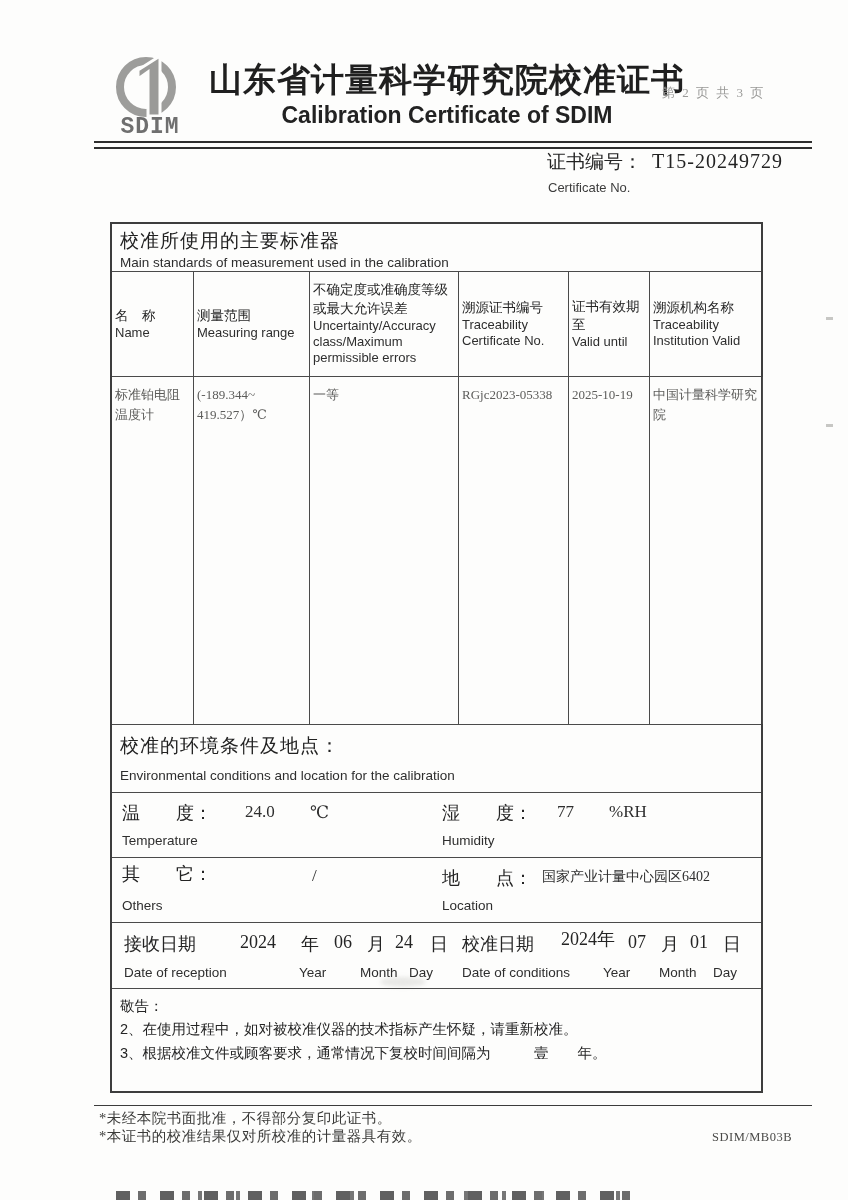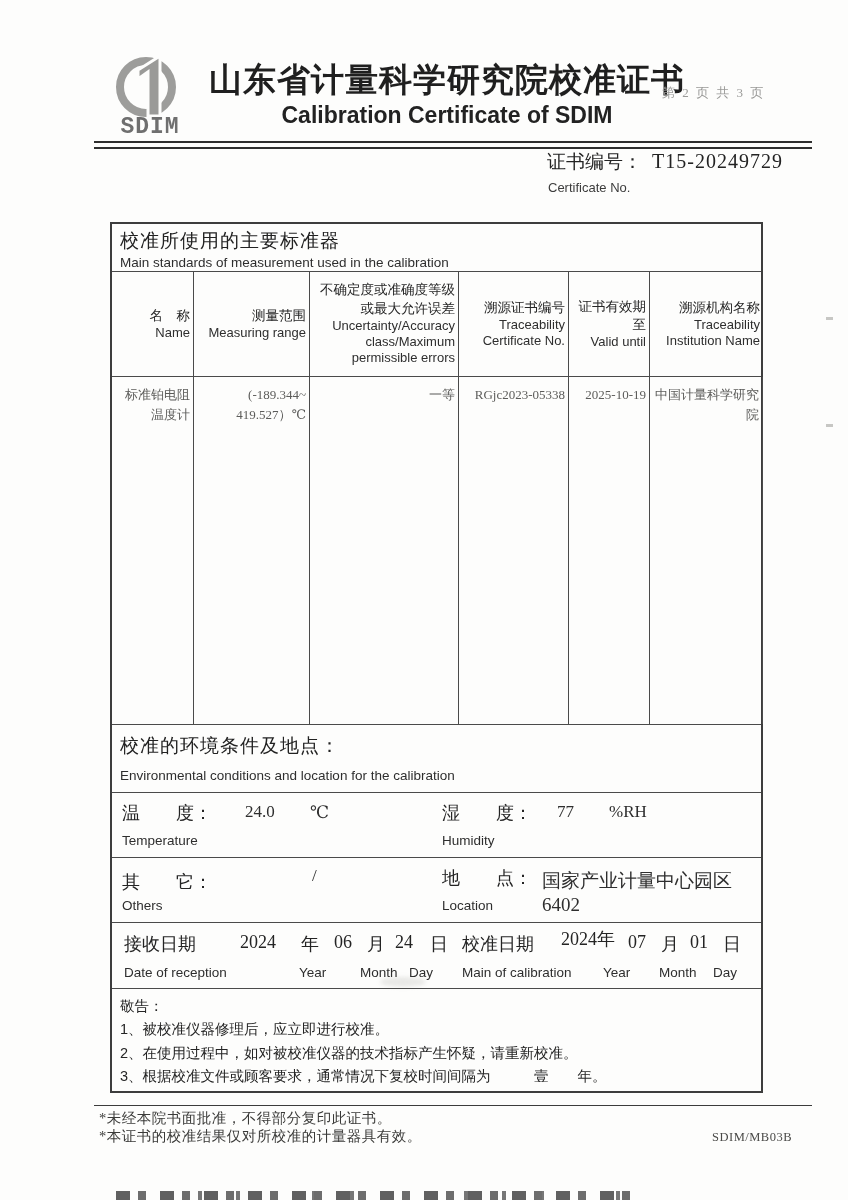--- a/index.html
+++ b/index.html
@@ -32,21 +32,21 @@
     border:2px solid #3d3d3d;box-sizing:border-box;}
   .sect{box-sizing:border-box;border-bottom:1.6px solid #4a4a4a;position:relative;}
   .sect:last-child{border-bottom:none;}
 
   .tbl-title{height:48px;padding:4px 8px 0 8px;}
   .tbl-title .zh{font-family:"Liberation Sans",sans-serif;font-size:19px;color:#222;letter-spacing:1px;}
   .tbl-title .en{font-family:"Liberation Sans",sans-serif;font-size:13.5px;color:#2e2e2e;margin-top:1px;}
 
   .grid{display:grid;grid-template-columns:82px 116px 149px 110px 81px 113px;}
   .cell{box-sizing:border-box;border-right:1.4px solid #4a4a4a;padding:4px 3px;
-    text-align:right;overflow:hidden;}
+    text-align:left;overflow:hidden;}
   .cell:last-child{border-right:none;}
   .hdr-row{height:105px;}
   .hdr-row .cell{display:flex;flex-direction:column;justify-content:center;}
   .hdr-zh{font-size:13.5px;color:#262626;line-height:1.35;}
   .hdr-en{font-family:"Liberation Sans",sans-serif;font-size:13px;color:#2e2e2e;line-height:1.25;}
   .data-row{height:348px;}
   .data-row .cell{padding-top:8px;font-size:13px;color:#5c5c5a;line-height:1.55;}
   .smudge{position:absolute;left:268px;top:600px;width:46px;height:10px;background:#cfcfcb;
     border-radius:50%;opacity:.45;filter:blur(2px);}
 
@@ -126,21 +126,21 @@
       <div class="cell">
         <div class="hdr-zh">溯源证书编号</div>
         <div class="hdr-en">Traceability Certificate No.</div>
       </div>
       <div class="cell">
         <div class="hdr-zh">证书有效期至</div>
         <div class="hdr-en">Valid until</div>
       </div>
       <div class="cell">
         <div class="hdr-zh">溯源机构名称</div>
-        <div class="hdr-en">Traceability Institution Name</div>
+        <div class="hdr-en">Traceability Institution Valid</div>
       </div>
     </div>
 
     <div class="sect grid data-row">
       <div class="cell">标准铂电阻温度计</div>
       <div class="cell">(-189.344~ 419.527）℃</div>
       <div class="cell">一等</div>
       <div class="cell">RGjc2023-05338</div>
       <div class="cell">2025-10-19</div>
       <div class="cell">中国计量科学研究院</div>
@@ -157,25 +157,25 @@
       <span class="abs val" style="left:133px;top:9px;">24.0</span>
       <span class="abs val" style="left:198px;top:9px;">℃</span>
       <span class="abs lblen" style="left:10px;top:40px;">Temperature</span>
       <span class="abs lblzh" style="left:330px;top:8px;">湿　　度：</span>
       <span class="abs val" style="left:445px;top:9px;">77</span>
       <span class="abs val" style="left:497px;top:9px;">%RH</span>
       <span class="abs lblen" style="left:330px;top:40px;">Humidity</span>
     </div>
 
     <div class="sect pair-row">
-      <span class="abs lblzh" style="left:10px;top:12px;">其　　它：</span>
+      <span class="abs lblzh" style="left:10px;top:4px;">其　　它：</span>
       <span class="abs val" style="left:200px;top:8px;">/</span>
       <span class="abs lblen" style="left:10px;top:40px;">Others</span>
       <span class="abs lblzh" style="left:330px;top:8px;">地　　点：</span>
-      <span class="abs val" style="left:430px;top:10px;font-size:19px;">国家产业计量中心园区6402</span>
+      <span class="abs val" style="left:430px;top:10px;font-size:14px;">国家产业计量中心园区6402</span>
       <span class="abs lblen" style="left:330px;top:40px;">Location</span>
     </div>
 
     <div class="sect date-row">
       <span class="abs dzh" style="left:12px;top:9px;">接收日期</span>
       <span class="abs dzh" style="left:128px;top:9px;">2024</span>
       <span class="abs dzh" style="left:189px;top:9px;">年</span>
       <span class="abs dzh" style="left:222px;top:9px;">06</span>
       <span class="abs dzh" style="left:255px;top:9px;">月</span>
       <span class="abs dzh" style="left:283px;top:9px;">24</span>
@@ -183,29 +183,28 @@
       <span class="abs dzh" style="left:350px;top:9px;">校准日期</span>
       <span class="abs dzh" style="left:449px;top:4px;">2024年</span>
       <span class="abs dzh" style="left:516px;top:9px;">07</span>
       <span class="abs dzh" style="left:549px;top:9px;">月</span>
       <span class="abs dzh" style="left:578px;top:9px;">01</span>
       <span class="abs dzh" style="left:611px;top:9px;">日</span>
       <span class="abs den" style="left:12px;top:42px;">Date of reception</span>
       <span class="abs den" style="left:187px;top:42px;">Year</span>
       <span class="abs den" style="left:248px;top:42px;">Month</span>
       <span class="abs den" style="left:297px;top:42px;">Day</span>
-      <span class="abs den" style="left:350px;top:42px;">Main of calibration</span>
+      <span class="abs den" style="left:350px;top:42px;">Date of conditions</span>
       <span class="abs den" style="left:491px;top:42px;">Year</span>
       <span class="abs den" style="left:547px;top:42px;">Month</span>
       <span class="abs den" style="left:601px;top:42px;">Day</span>
     </div>
 
     <div class="sect notice">
       <div class="line">敬告：</div>
-      <div class="line">1、被校准仪器修理后，应立即进行校准。</div>
       <div class="line">2、在使用过程中，如对被校准仪器的技术指标产生怀疑，请重新校准。</div>
       <div class="line">3、根据校准文件或顾客要求，通常情况下复校时间间隔为　　　壹　　年。</div>
     </div>
   </div>
 
   <div class="foot-rule"></div>
   <div class="footnote" style="top:1109px;">*未经本院书面批准，不得部分复印此证书。</div>
   <div class="footnote" style="top:1127px;">*本证书的校准结果仅对所校准的计量器具有效。</div>
   <div class="form-code">SDIM/MB03B</div>
 

